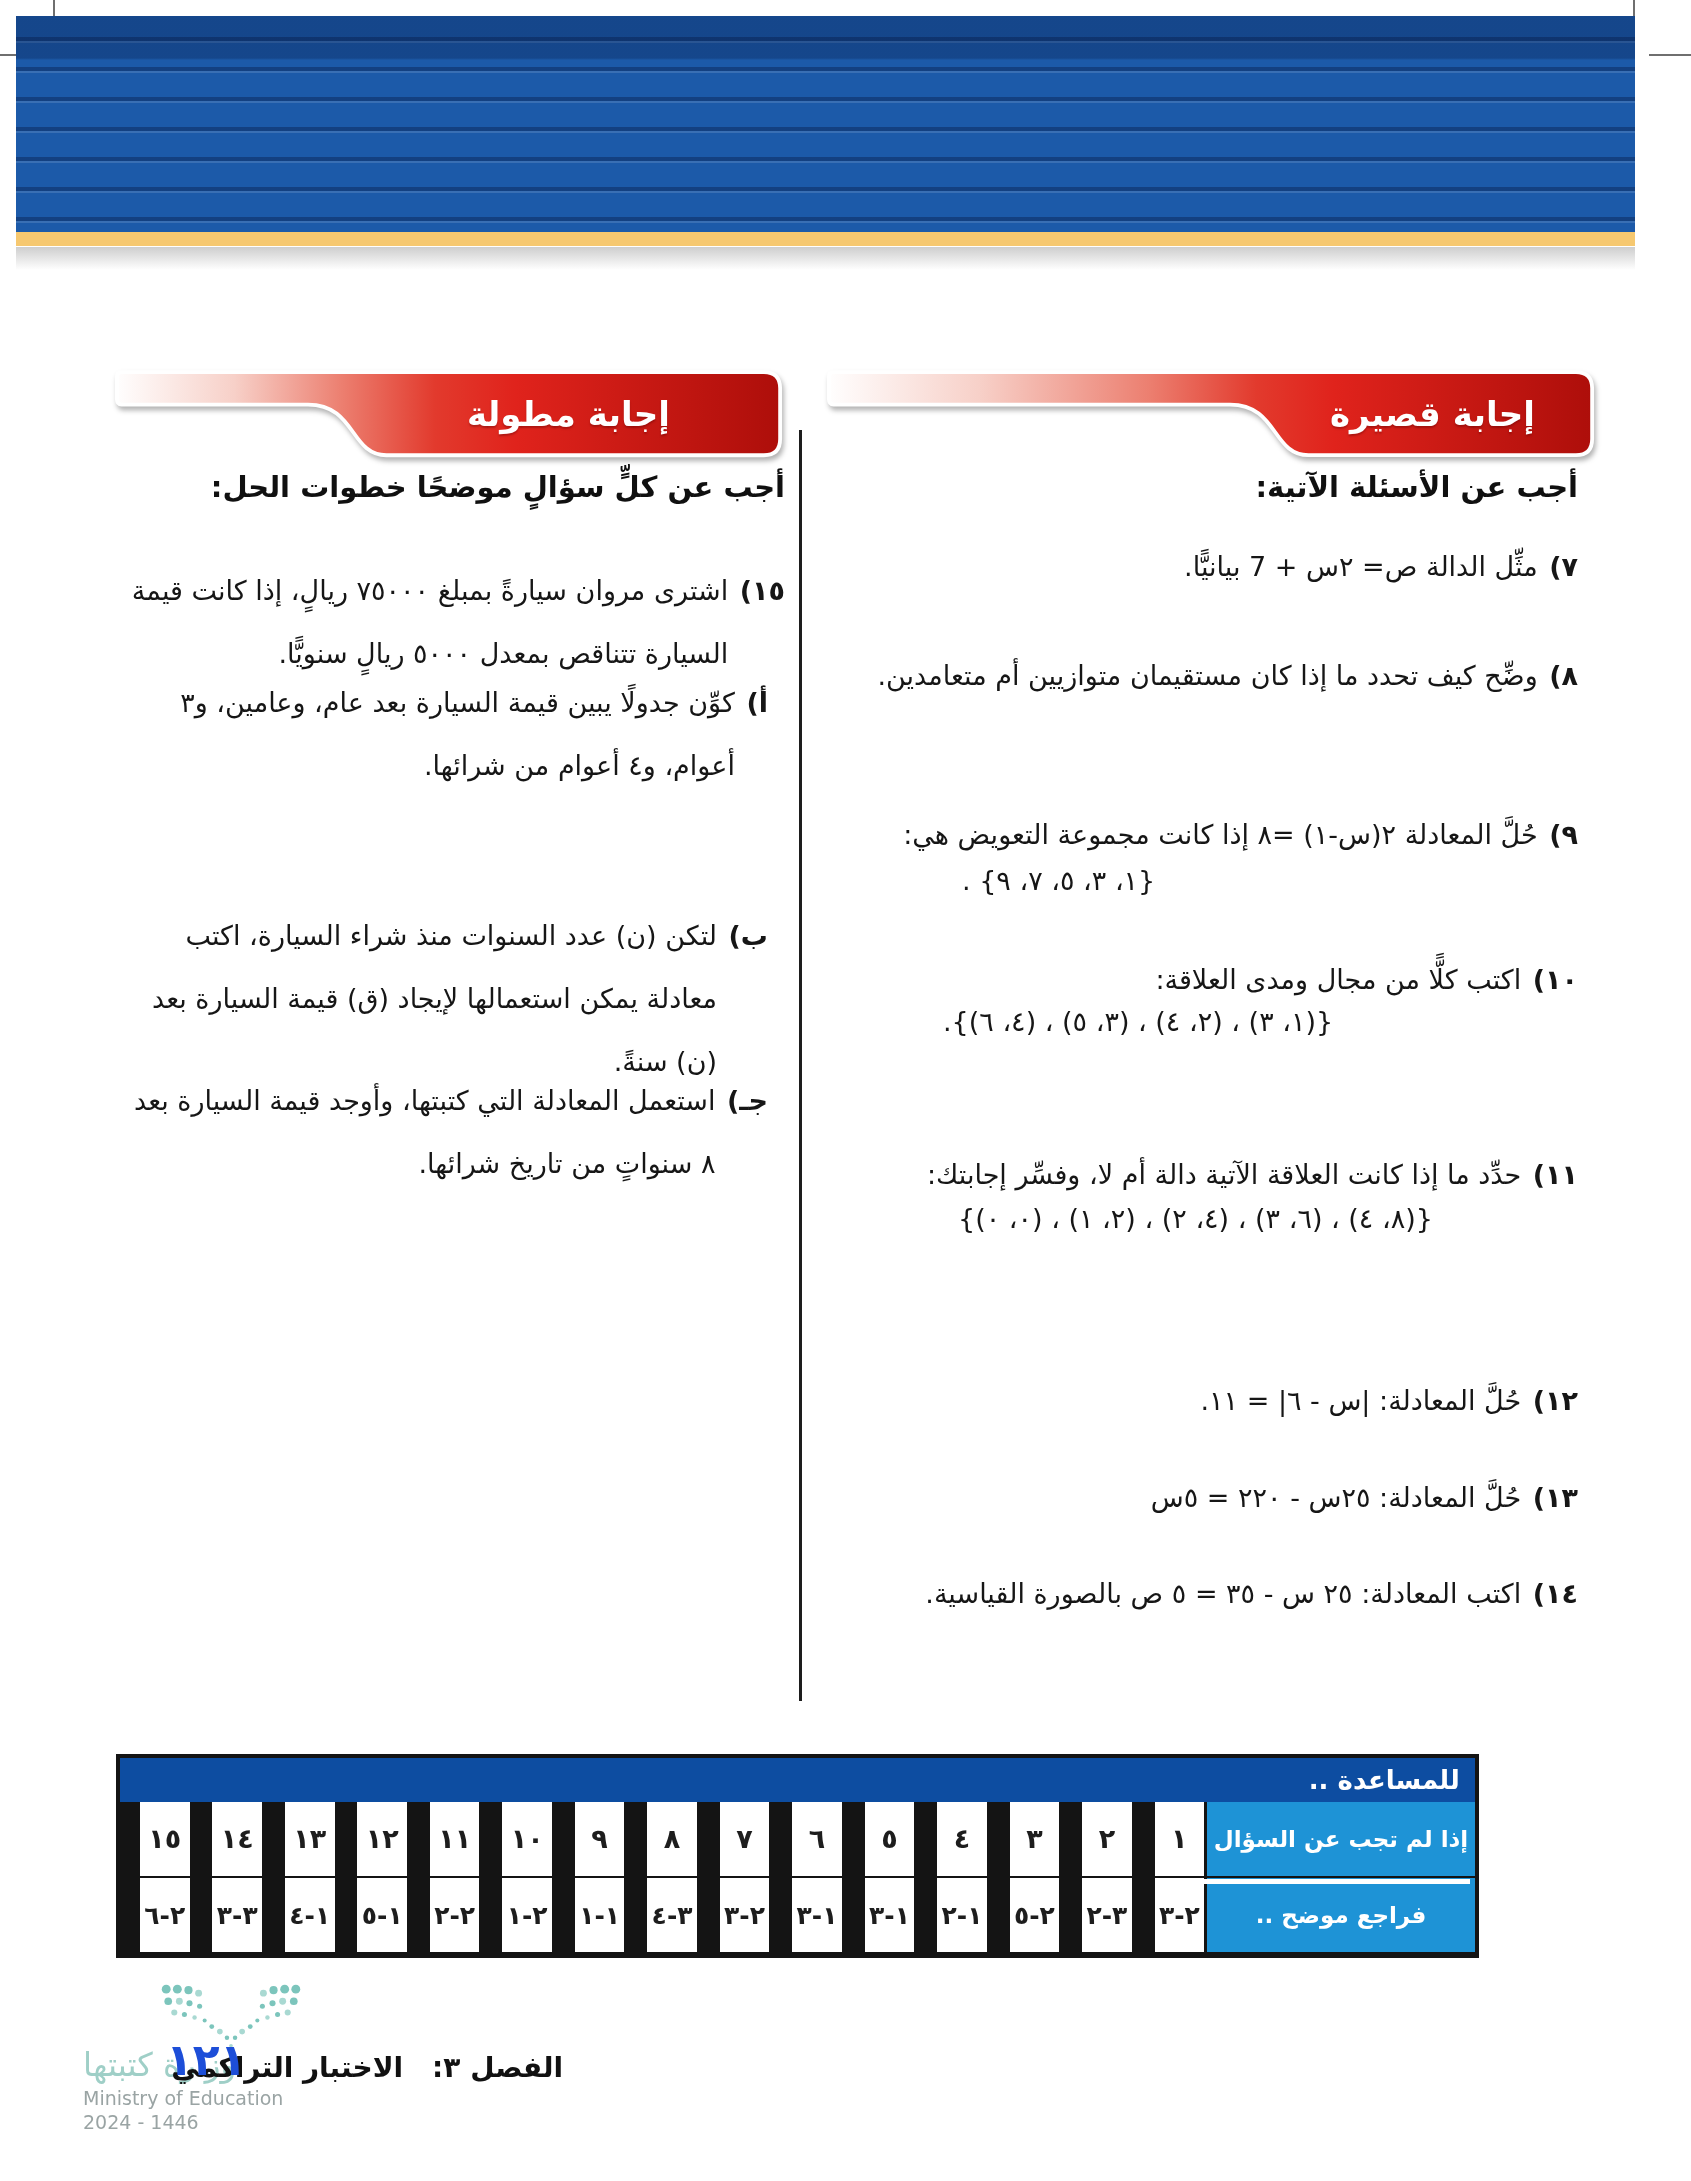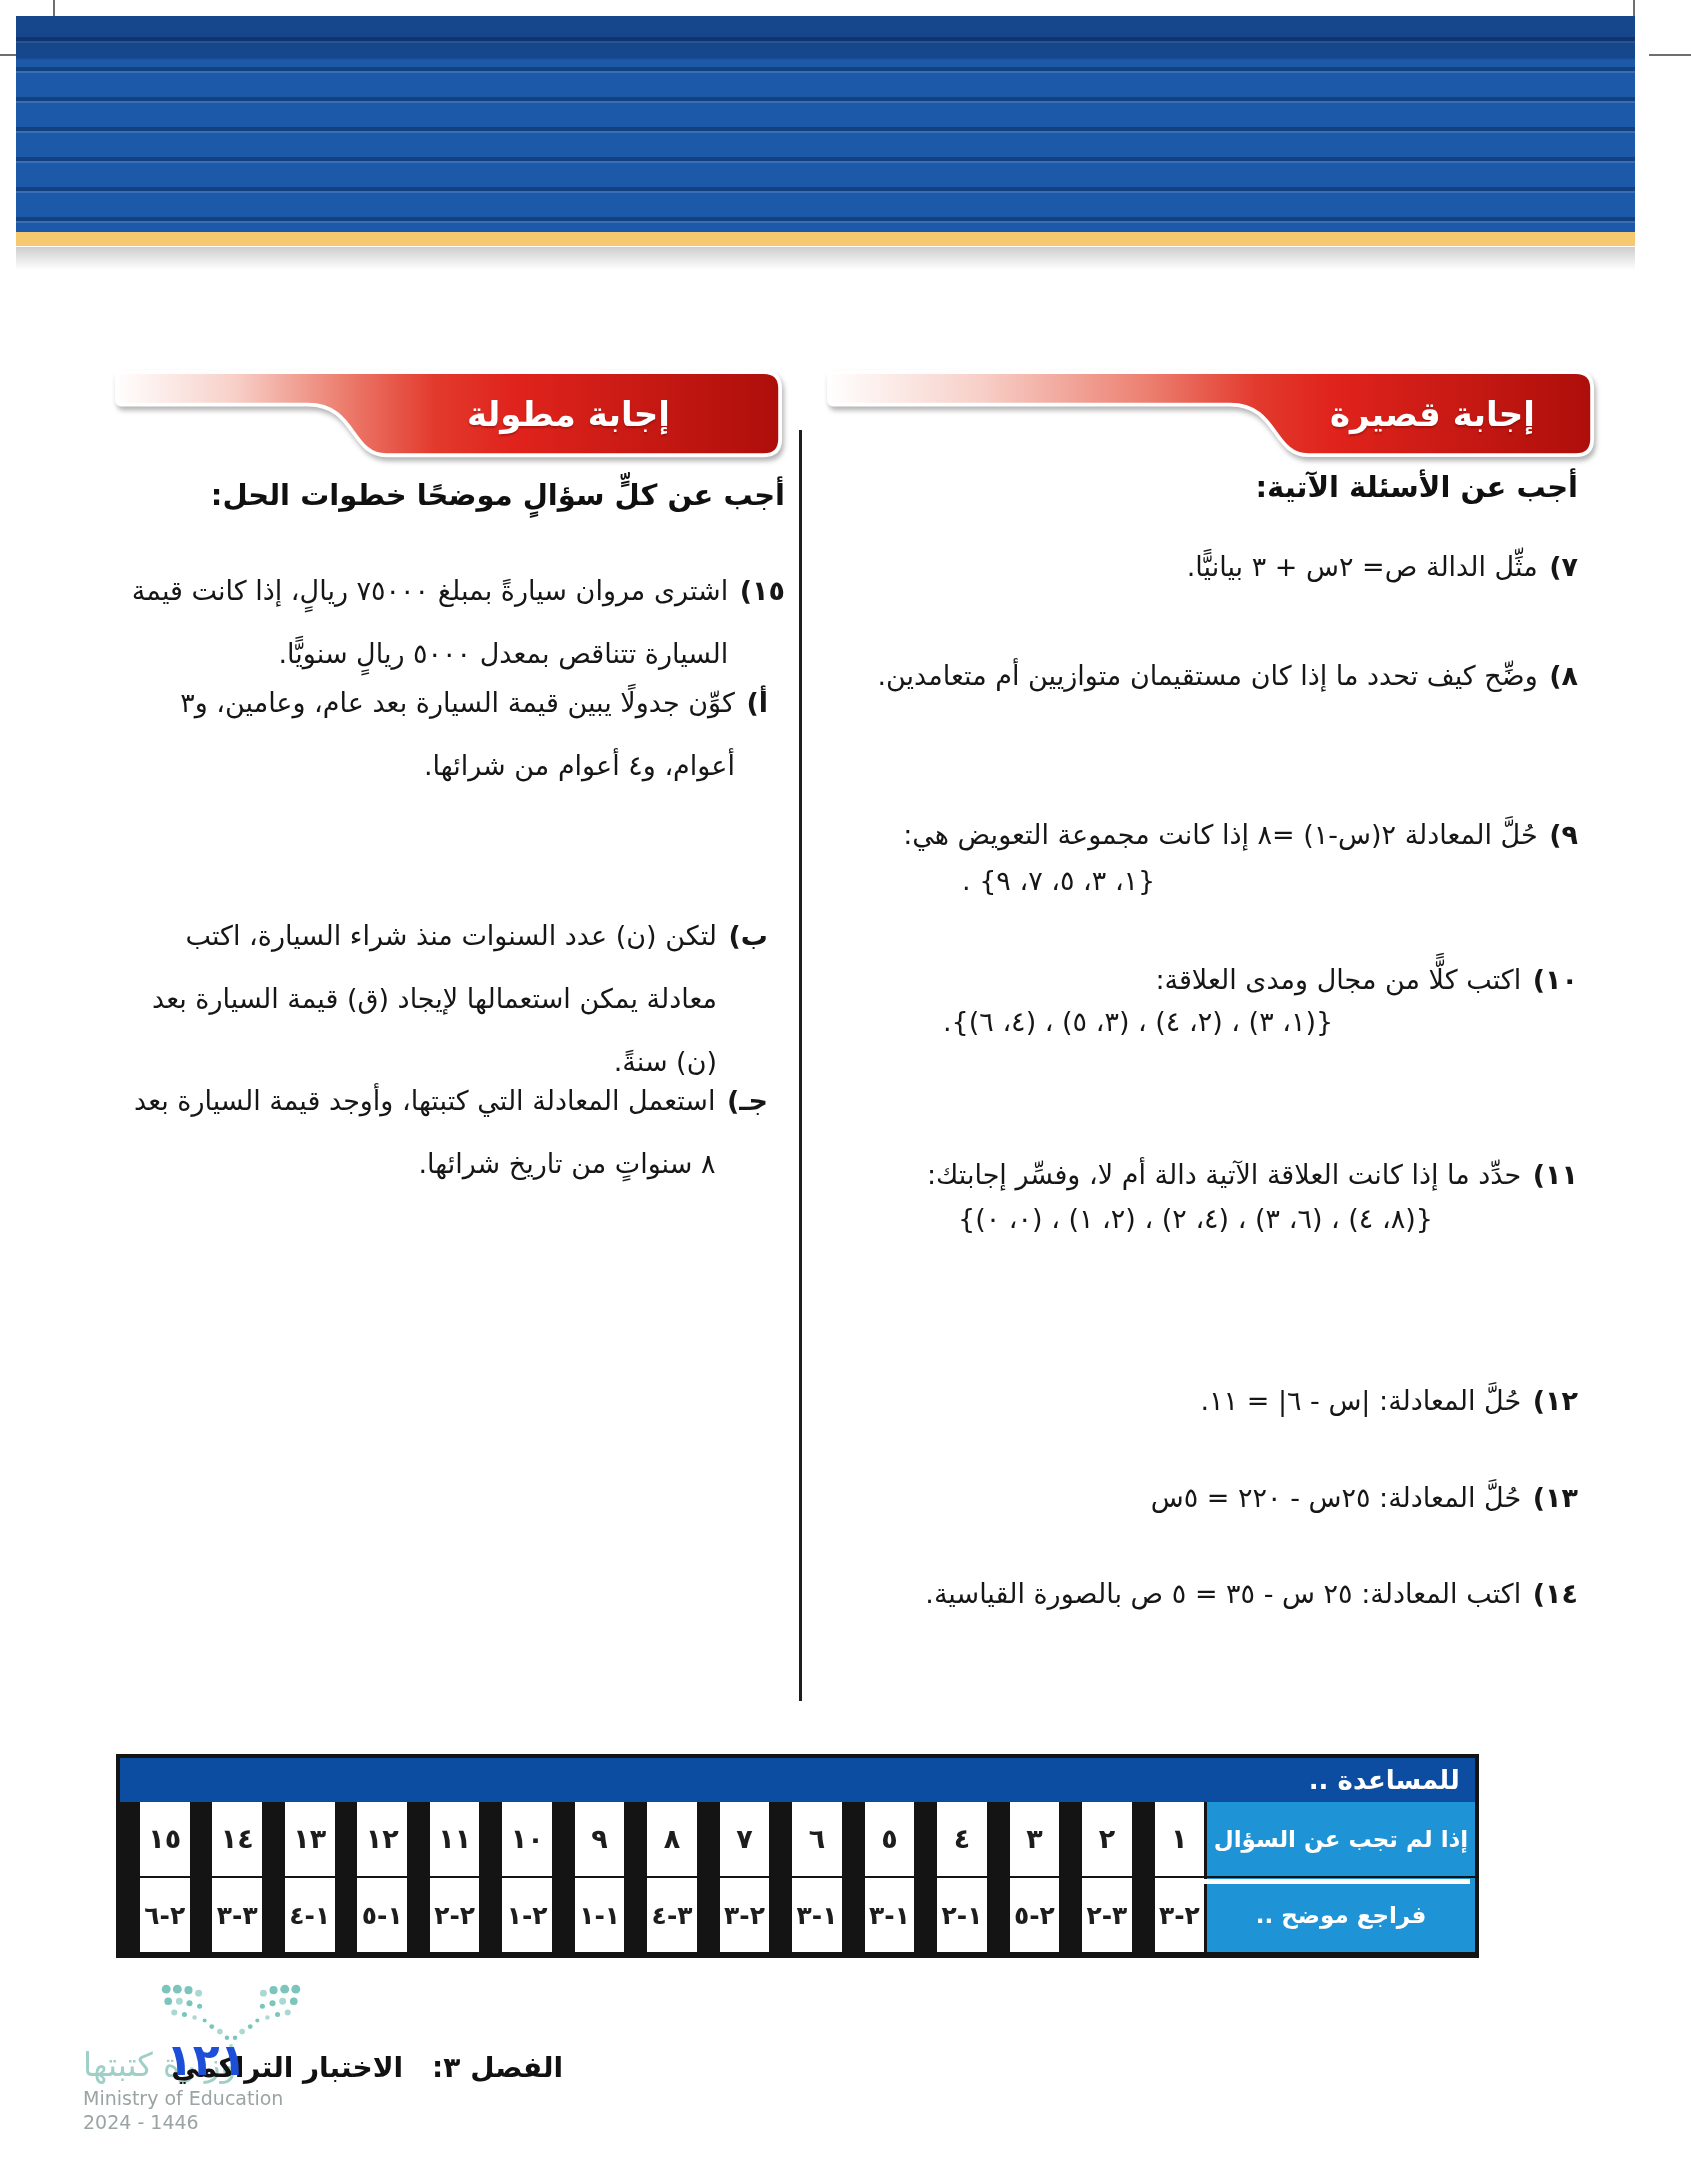--- a/index.html
+++ b/index.html
@@ -132,21 +132,21 @@
     <div class="rb-label">إجابة قصيرة</div>
   </div>
 
   <div class="divider"></div>
 
   <div class="col col-short">
     <div class="col-heading" style="top:470px;">أجب عن الأسئلة الآتية:</div>
 
     <div class="q" style="top:535px;">
       <span class="num">٧)</span>
-      <span class="txt">مثِّل الدالة ص= ٢س + ٣ بيانيًّا.</span>
+      <span class="txt">مثِّل الدالة ص= ٢س + 7 بيانيًّا.</span>
     </div>
 
     <div class="q" style="top:644px;">
       <span class="num">٨)</span>
       <span class="txt">وضِّح كيف تحدد ما إذا كان مستقيمان متوازيين أم متعامدين.</span>
     </div>
 
     <div class="q" style="top:803px;">
       <span class="num">٩)</span>
       <span class="txt">حُلَّ المعادلة ٢(س-١) =٨ إذا كانت مجموعة التعويض هي:</span>
@@ -175,21 +175,21 @@
       <span class="txt">حُلَّ المعادلة: ٢٥س - ٢٢٠ = ٥س</span>
     </div>
 
     <div class="q" style="top:1562px;">
       <span class="num">١٤)</span>
       <span class="txt">اكتب المعادلة: ٢٥ س - ٣٥ = ٥ ص بالصورة القياسية.</span>
     </div>
   </div>
 
   <div class="col col-long">
-    <div class="col-heading" style="top:470px;margin-top:8px;">أجب عن كلٍّ سؤالٍ موضحًا خطوات الحل:</div>
+    <div class="col-heading" style="top:470px;">أجب عن كلٍّ سؤالٍ موضحًا خطوات الحل:</div>
 
     <div class="q" style="top:559px;">
       <span class="num">١٥)</span>
       <span class="txt">اشترى مروان سيارةً بمبلغ ٧٥٠٠٠ ريالٍ، إذا كانت قيمة السيارة تتناقص بمعدل ٥٠٠٠ ريالٍ سنويًّا.</span>
     </div>
 
     <div class="q" style="top:671px; padding-right:17px;">
       <span class="num">أ)</span>
       <span class="txt">كوِّن جدولًا يبين قيمة السيارة بعد عام، وعامين، و٣ أعوام، و٤ أعوام من شرائها.</span>
     </div>

